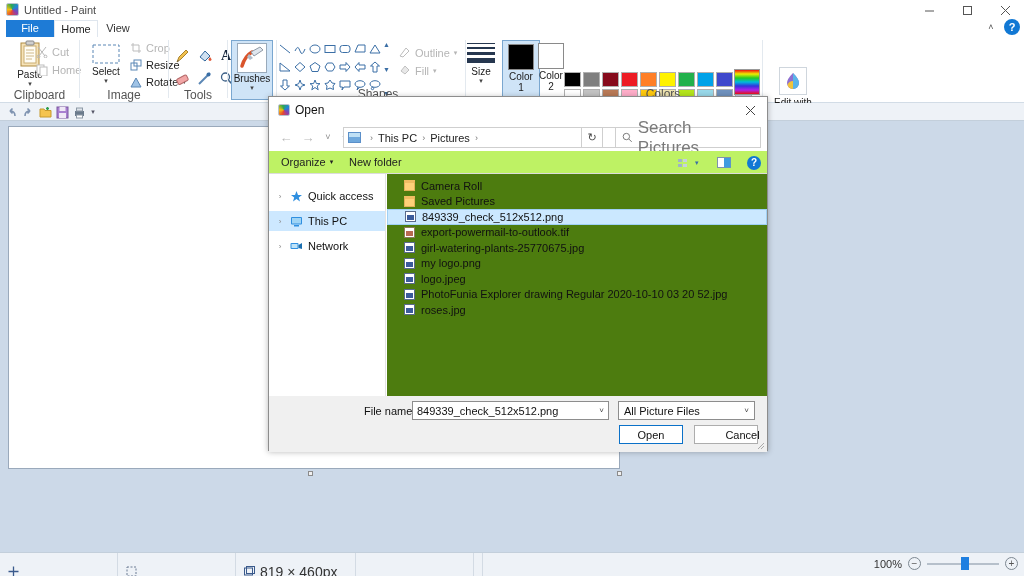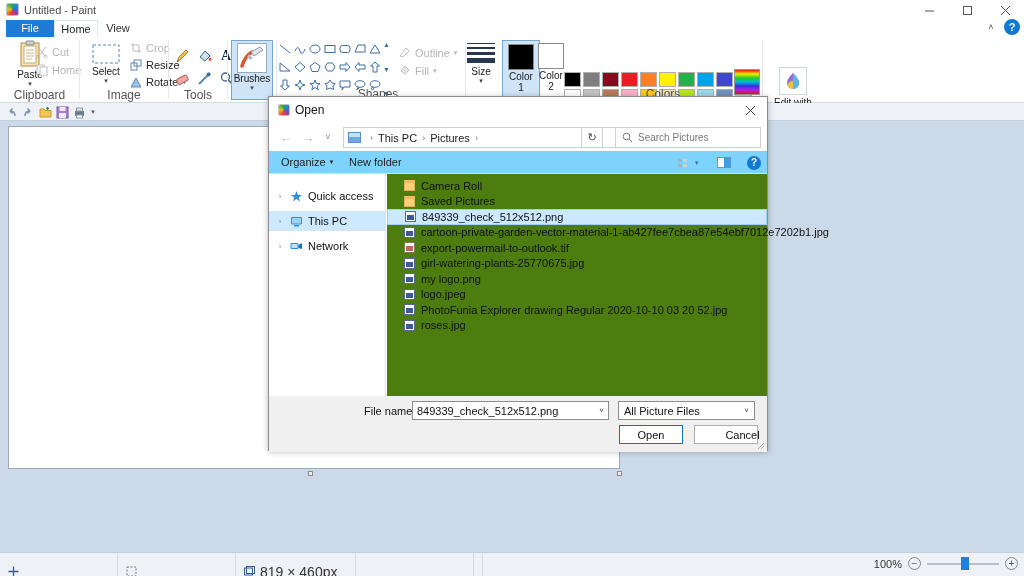--- a/index.html
+++ b/index.html
@@ -102,23 +102,23 @@
   .dlg-title .txt{ position:absolute; left:26px; top:6px; font-size:12px; color:#111;}
   .dlg-close{ position:absolute; right:0; top:0; width:34px; height:26px; display:flex; align-items:center; justify-content:center; color:#444;}
 
   .navbar{ position:absolute; left:0; top:26px; width:100%; height:28px; background:#fff;}
   .navbtn{ position:absolute; top:5px; width:18px; height:18px; display:flex; align-items:center; justify-content:center; }
   .crumbbar{ position:absolute; left:74px; top:4px; width:292px; height:21px; border:1px solid #cfcfcf; background:#fff; display:flex; align-items:center; padding:0 4px; font-size:11px; color:#222;}
   .crumb-ico{ width:13px; height:11px; border:1px solid #5b8fc9; background:linear-gradient(#bfe0f5 0 45%,#6fa8dc 45% 100%); margin-right:4px;}
   .sep{ color:#777; margin:0 5px; font-size:9px;}
   .crumb-caret{ margin-left:auto; color:#555; font-size:8px;}
   .refresh{ position:absolute; left:372px; top:4px; width:22px; height:21px; border:1px solid #cfcfcf; background:#fff; display:flex; align-items:center; justify-content:center; color:#444;}
-  .searchbox{ position:absolute; left:348px; top:4px; width:144px; height:21px; border:1px solid #cfcfcf; background:#fff; display:flex; align-items:center; gap:5px; padding:0 6px; font-size:10px; color:#7a7a7a;}
-
-  .cmdbar{ position:absolute; left:0; top:54px; width:100%; height:23px; background:#7dd3fc; border-bottom:1px solid #dcdcdc; }
+  .searchbox{ position:absolute; left:348px; top:4px; width:144px; height:21px; border:1px solid #cfcfcf; background:#fff; display:flex; align-items:center; gap:5px; padding:0 6px; font-size:17px; color:#7a7a7a;}
+
+  .cmdbar{ position:absolute; left:0; top:54px; width:100%; height:23px; background:#bef264; border-bottom:1px solid #dcdcdc; }
   .cmd{ position:absolute; top:5px; font-size:11px; color:#222; display:flex; align-items:center; gap:4px;}
 
   .dlg-body{ position:absolute; left:0; top:77px; width:100%; height:222px; background:#fff;}
   .navpane{ position:absolute; left:0; top:0; width:117px; height:222px; background:#fff; border-right:1px solid #e2e2e2;}
   .nav-item{ position:relative; height:20px; display:flex; align-items:center; gap:5px; padding-left:6px; font-size:11px; color:#111;}
   .nav-item.sel{ background:#cde8ff; }
   .chev{ width:10px; color:#8a8a8a; font-size:8px; text-align:center;}
 
   .filelist{ position:absolute; left:118px; top:0; right:0; height:222px; background:#4d7c0f; padding-top:4px;}
   .file-row{ height:15.5px; display:flex; align-items:center; gap:6px; padding-left:17px; font-size:11px; color:#111; white-space:nowrap;}
@@ -689,24 +689,20 @@
           </div>
           <div class="file-row">
             <span class="f-ico ico-folder"></span>
             <span>Saved Pictures</span>
           </div>
           <div class="file-row sel">
             <span class="f-ico ico-img"></span>
             <span>849339_check_512x512.png</span>
           </div>
           <div class="file-row">
-            <span class="f-ico ico-img"></span>
-            <span>cartoon-private-garden-vector-material-1-ab427fee7cbea87e54ebf7012e7202b1.jpg</span>
-          </div>
-          <div class="file-row">
             <span class="f-ico ico-tif"></span>
             <span>export-powermail-to-outlook.tif</span>
           </div>
           <div class="file-row">
             <span class="f-ico ico-img"></span>
             <span>girl-watering-plants-25770675.jpg</span>
           </div>
           <div class="file-row">
             <span class="f-ico ico-img"></span>
             <span>my logo.png</span>

